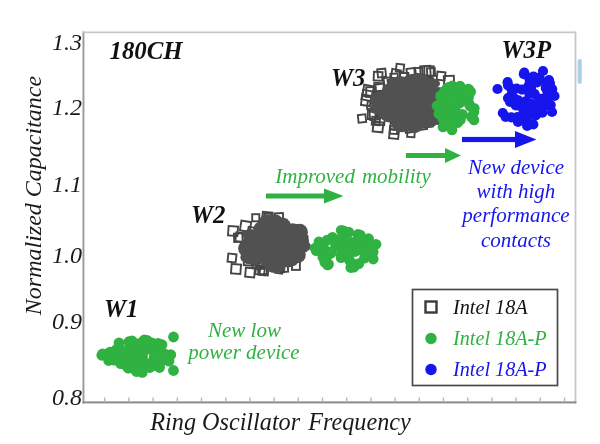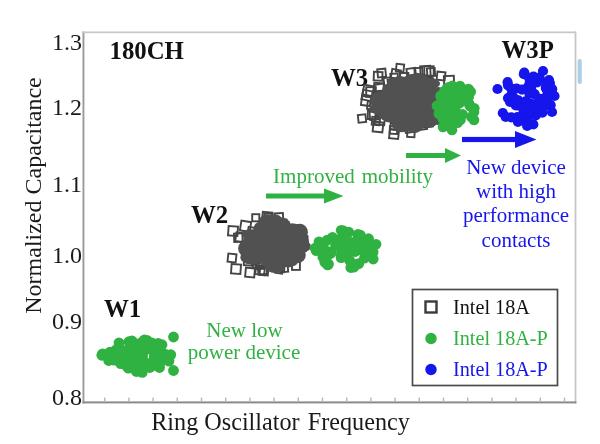--- a/index.html
+++ b/index.html
@@ -1,14 +1,14 @@
 <!DOCTYPE html>
 <html><head><meta charset="utf-8"><style>
 html,body{margin:0;padding:0;background:#fff;}
-#wrap{position:relative;width:600px;height:444px;overflow:hidden;}
+#wrap{position:relative;width:600px;height:444px;overflow:hidden;font-style:italic;}
 text{font-family:"Liberation Serif",serif;}
 svg{display:block;filter:blur(0.6px);}
 </style></head>
 <body>
 <div id="wrap">
 <svg width="600" height="444" viewBox="0 0 600 444">
 <rect x="82.5" y="31.5" width="1.9" height="372" fill="#9a9a9a"></rect>
       <rect x="82.5" y="31.5" width="493.5" height="1.7" fill="#c6c6c6"></rect>
       <rect x="574.6" y="31.5" width="1.8" height="372" fill="#c6c6c6"></rect>
       <rect x="82.5" y="401.4" width="493.9" height="2.0" fill="#8a8a8a"></rect>

